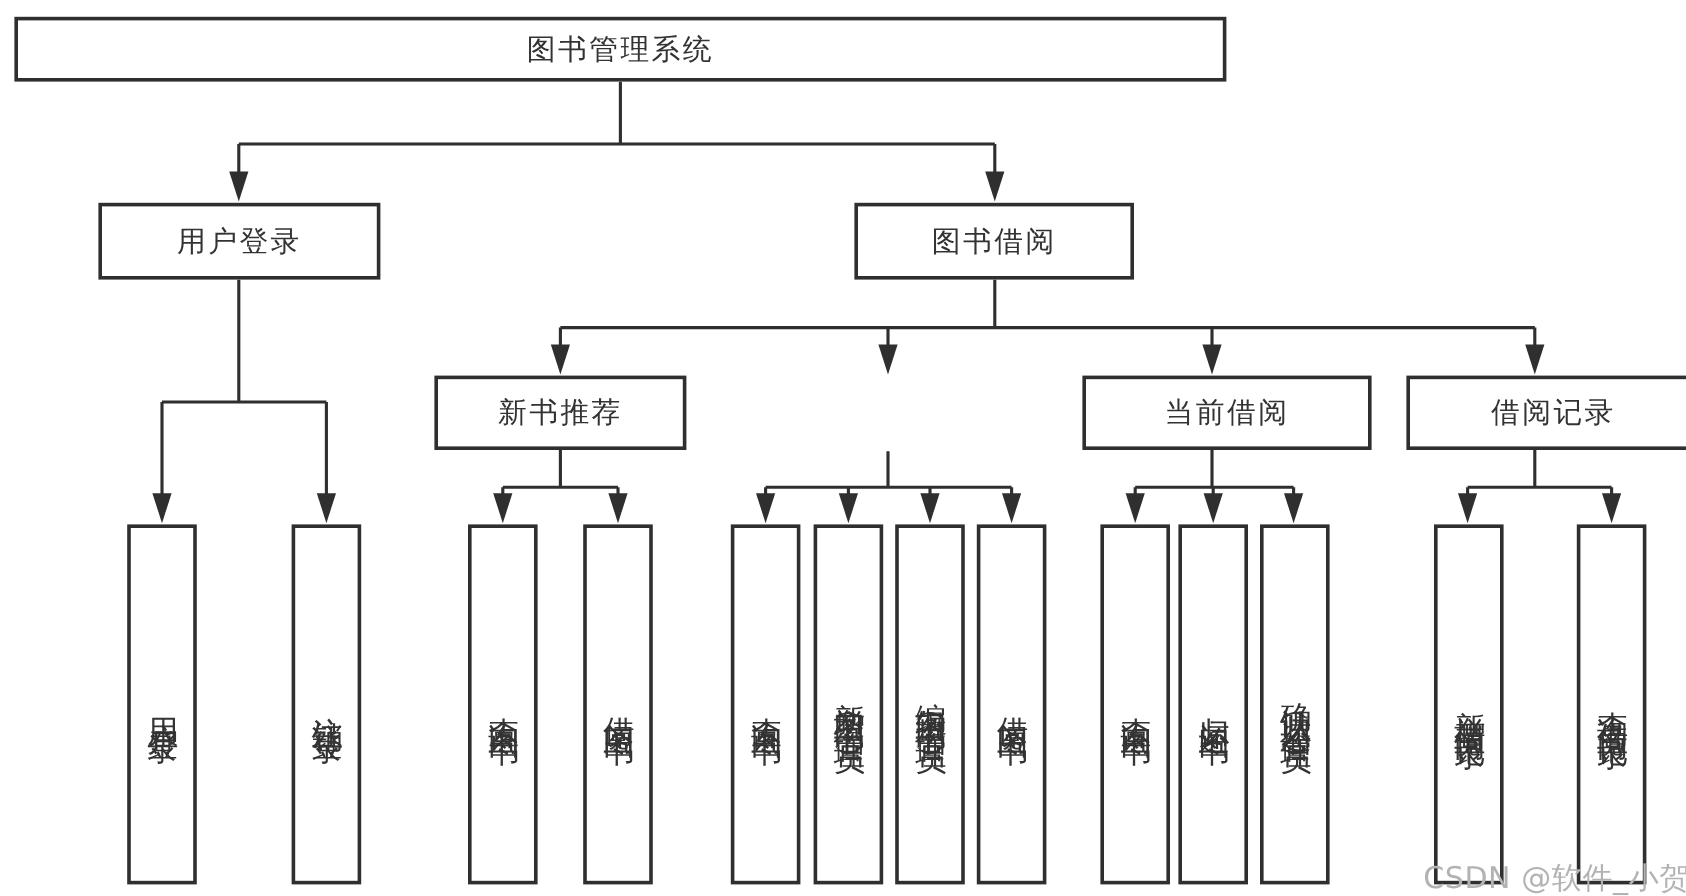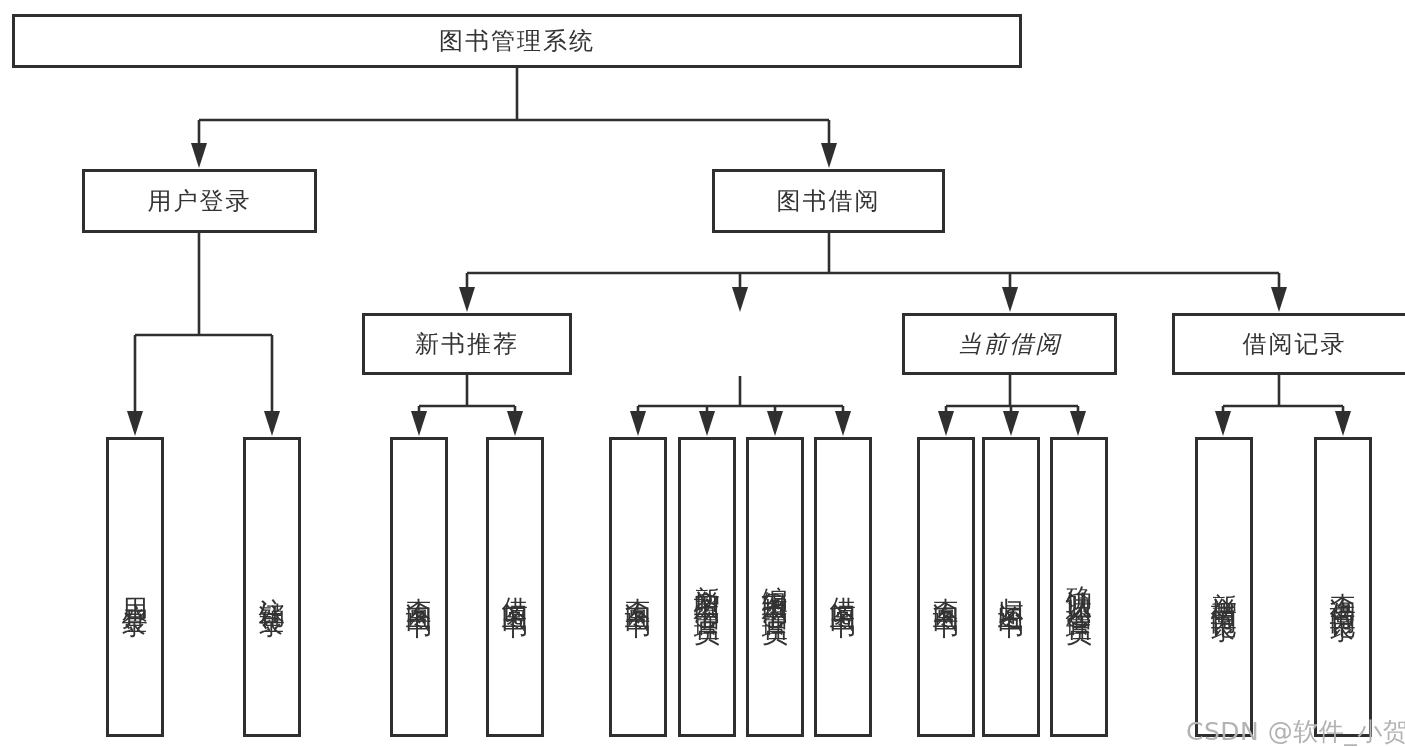--- a/index.html
+++ b/index.html
@@ -41,21 +41,21 @@
     letter-spacing: 5px;
     line-height: 1.1;
     white-space: nowrap;
   }
   
   .n-root   { left:12px;   top:14px;  width:1010px; height:54px; }
   .n-l2a    { left:82px;   top:169px; width:235px;  height:64px; }
   .n-l2b    { left:712px;  top:169px; width:233px;  height:64px; }
   .n-l3a    { left:362px;  top:313px; width:210px;  height:62px; }
   .n-l3b    { left:632px;  top:312px; width:216px;  height:64px; }
-  .n-l3c    { left:902px;  top:313px; width:215px;  height:62px;font-style:italic; }
+  .n-l3c    { left:902px;  top:313px; width:241px;  height:62px; }
   .n-l3d    { left:1172px; top:313px; width:245px;  height:62px; }
   .lf       { top:437px; width:58px; height:300px; }
   .lf-ua { left:106px; }  .lf-ub { left:243px; }
   .lf-na { left:390px; }  .lf-nb { left:486px; }
   .lf-ba { left:609px; }  .lf-bb { left:678px; }  .lf-bc { left:746px; }  .lf-bd { left:814px; }
   .lf-ca { left:917px; }  .lf-cb { left:982px; }  .lf-cc { left:1050px; }
   .lf-ra { left:1195px; } .lf-rb { left:1314px; }
   .watermark {
     position: absolute;
     left: 1186px;

